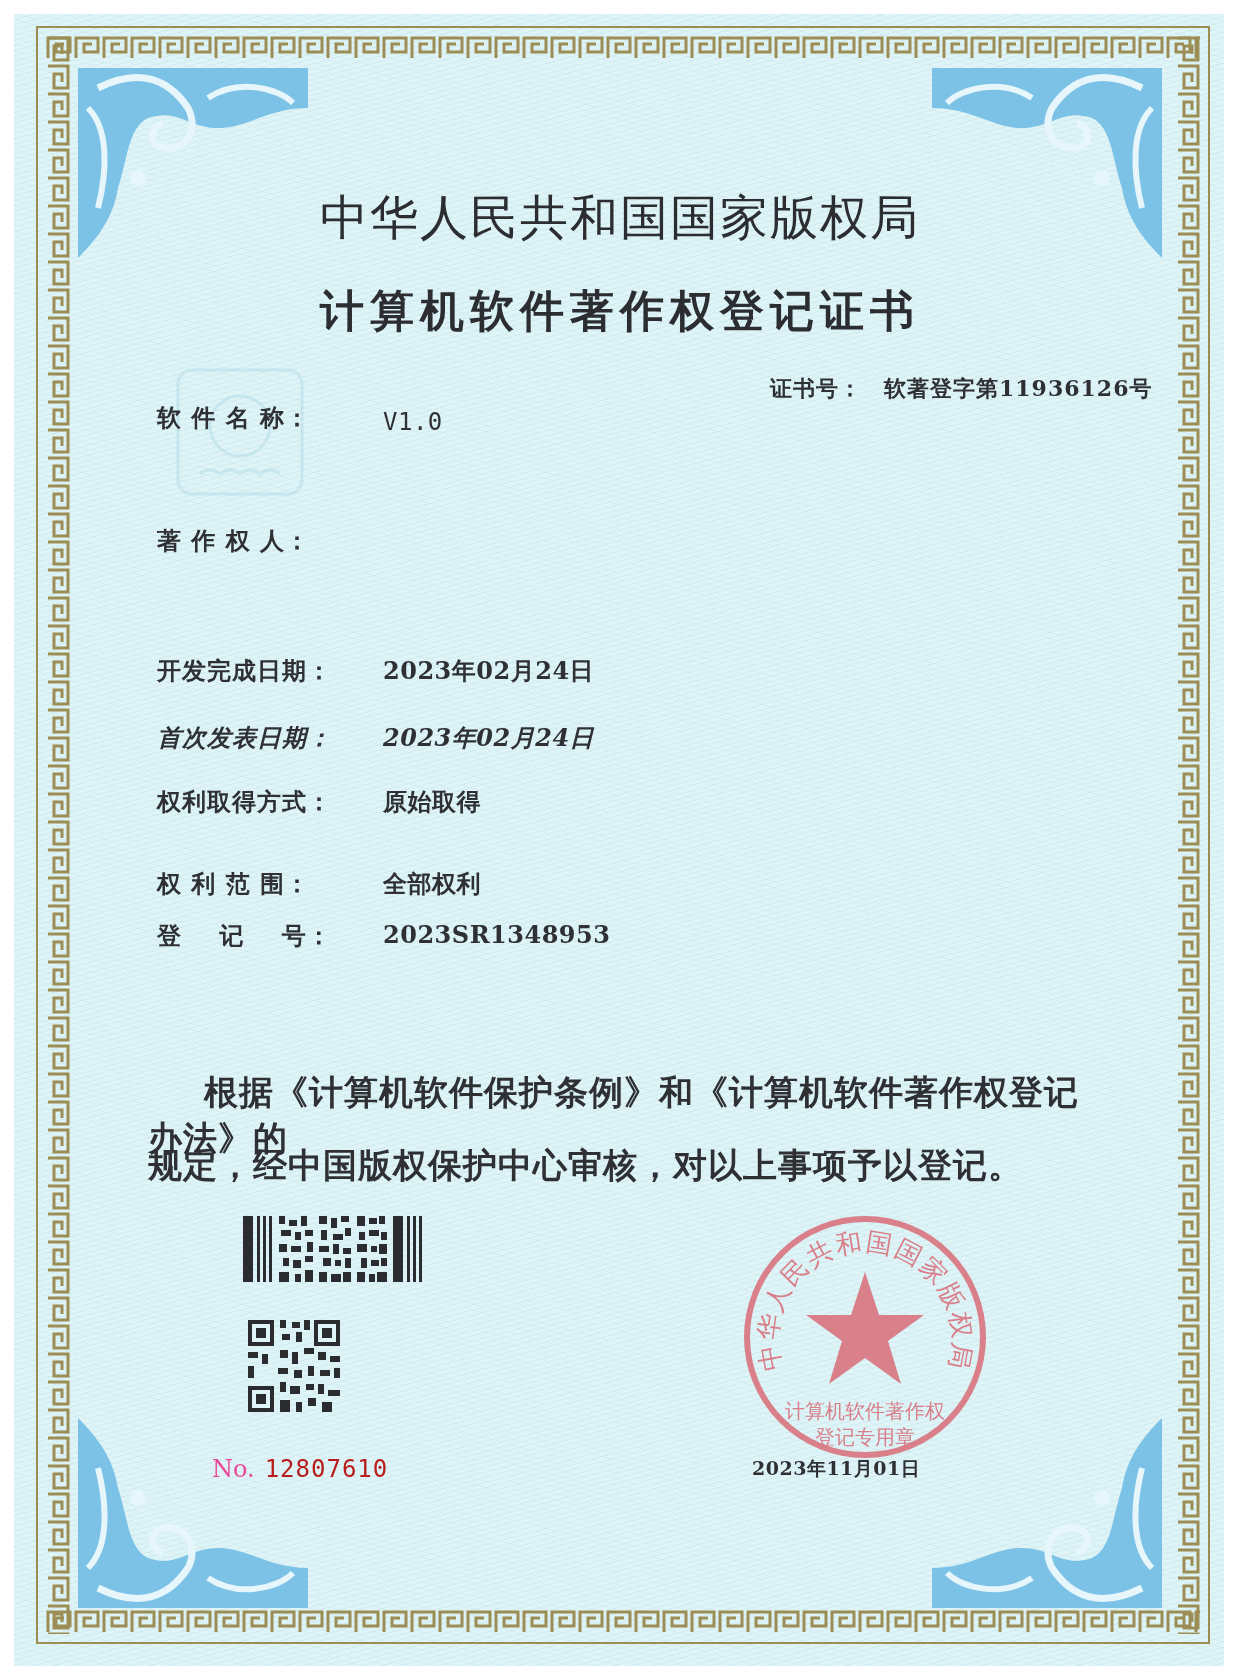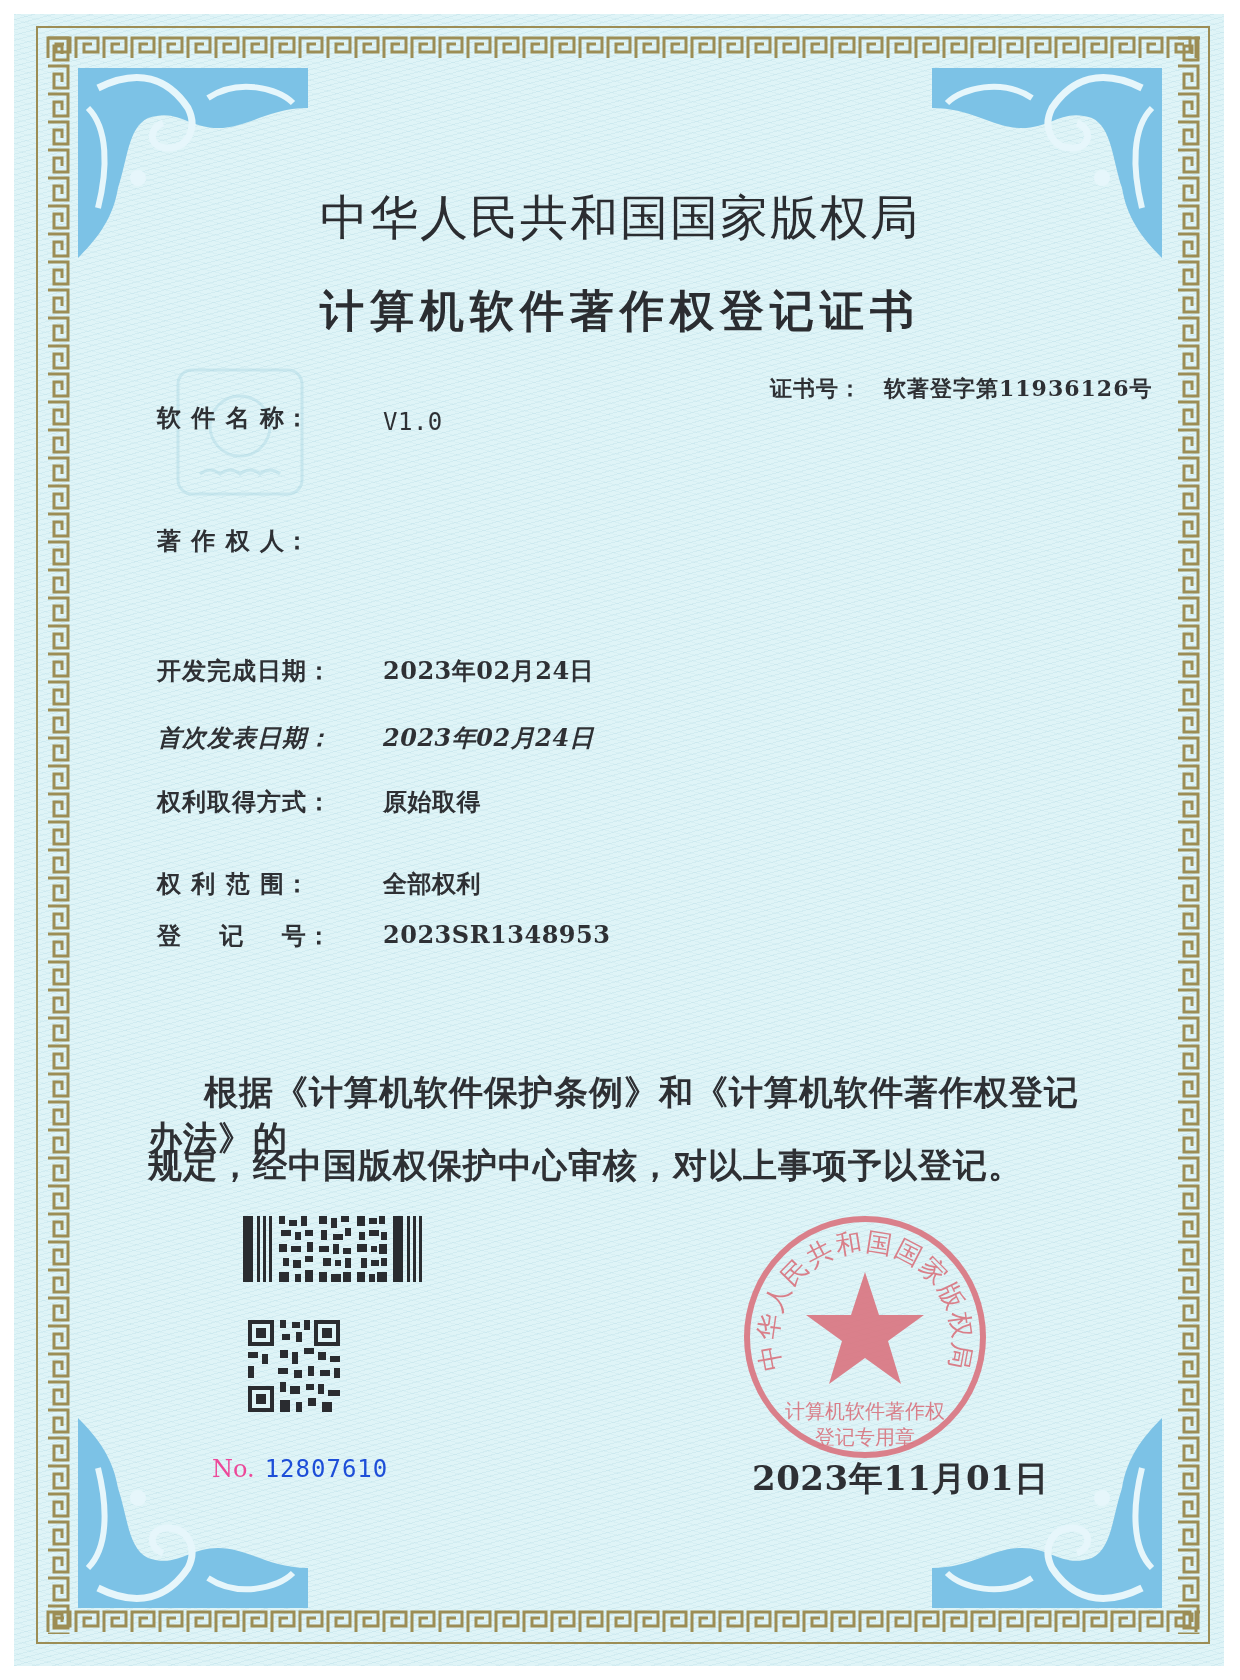--- a/index.html
+++ b/index.html
@@ -39,24 +39,24 @@
   .field .val2 { display:block; margin-top:6px; font-weight:normal; font-family:"DejaVu Sans Mono", "Liberation Mono", monospace; }
 
   .para { position:absolute; left:148px; width:960px; font-size:34px; font-weight:bold; color:#2e3034; letter-spacing:1px; }
   .para.p1 { top:1070px; text-indent:56px; }
   .para.p2 { top:1143px; }
 
   .barcode { position:absolute; left:243px; top:1216px; width:180px; height:66px; display:flex; }
   .qr { position:absolute; left:248px; top:1320px; width:92px; height:92px; }
   .serial { position:absolute; left:212px; top:1455px; font-size:24px; display:flex; align-items:baseline; }
   .serial .no { color:#ec4899; margin-right:10px; }
-  .serial .num { color:#1d4ed8; font-family:"DejaVu Sans Mono", "Liberation Mono", monospace; font-size:24px; letter-spacing:1px; }
+  .serial .num { color:#b91c1c; font-family:"DejaVu Sans Mono", "Liberation Mono", monospace; font-size:24px; letter-spacing:1px; }
 
   .seal { position:absolute; left:740px; top:1212px; width:250px; height:250px; }
-  .issue-date { position:absolute; left:752px; top:1456px; font-size:34px; font-weight:bold; color:#2e3034; letter-spacing:0.5px;text-align:center; }
+  .issue-date { position:absolute; left:752px; top:1456px; font-size:19px; font-weight:bold; color:#2e3034; letter-spacing:0.5px;text-align:center; }
 </style>
 </head>
 <body>
 
 <div class="paper"></div>
 
 <div class="gold-outer"></div>
 
 <svg class="meander top" viewBox="0 0 1154 24" preserveAspectRatio="none">
   <defs>

